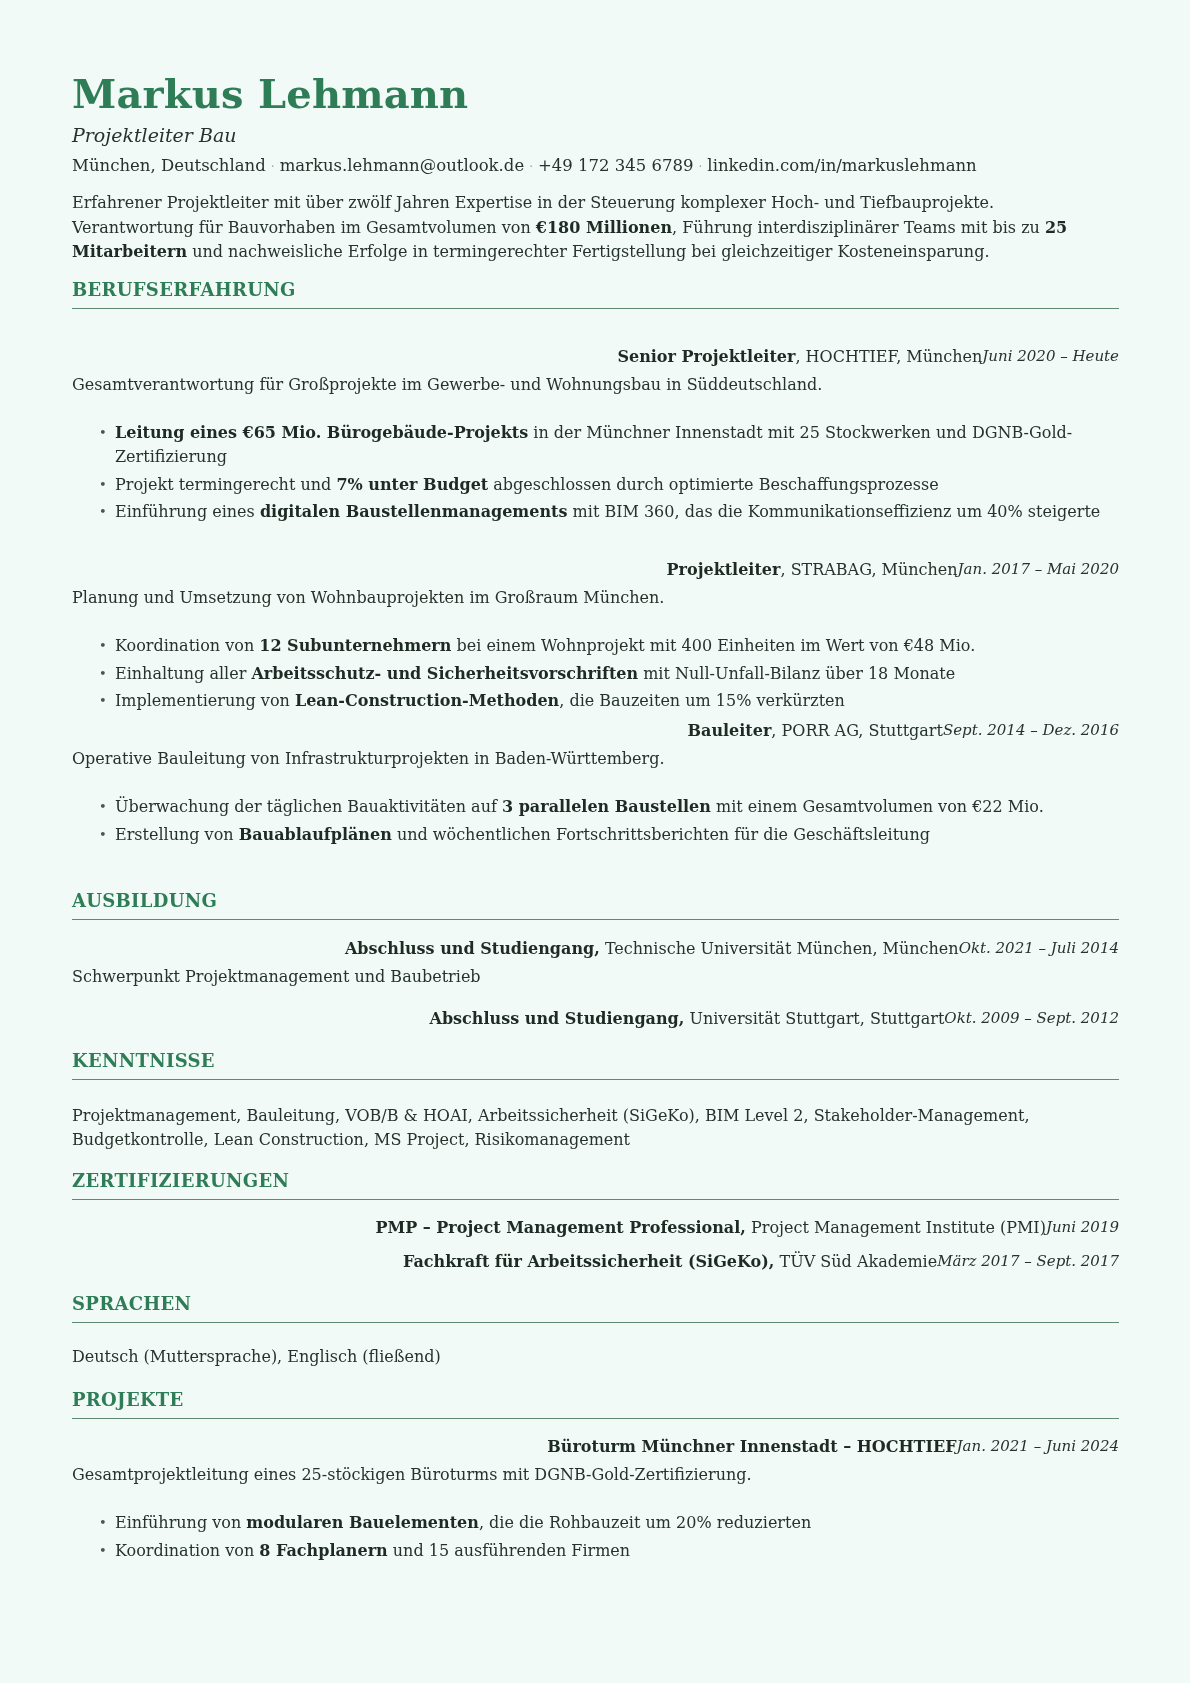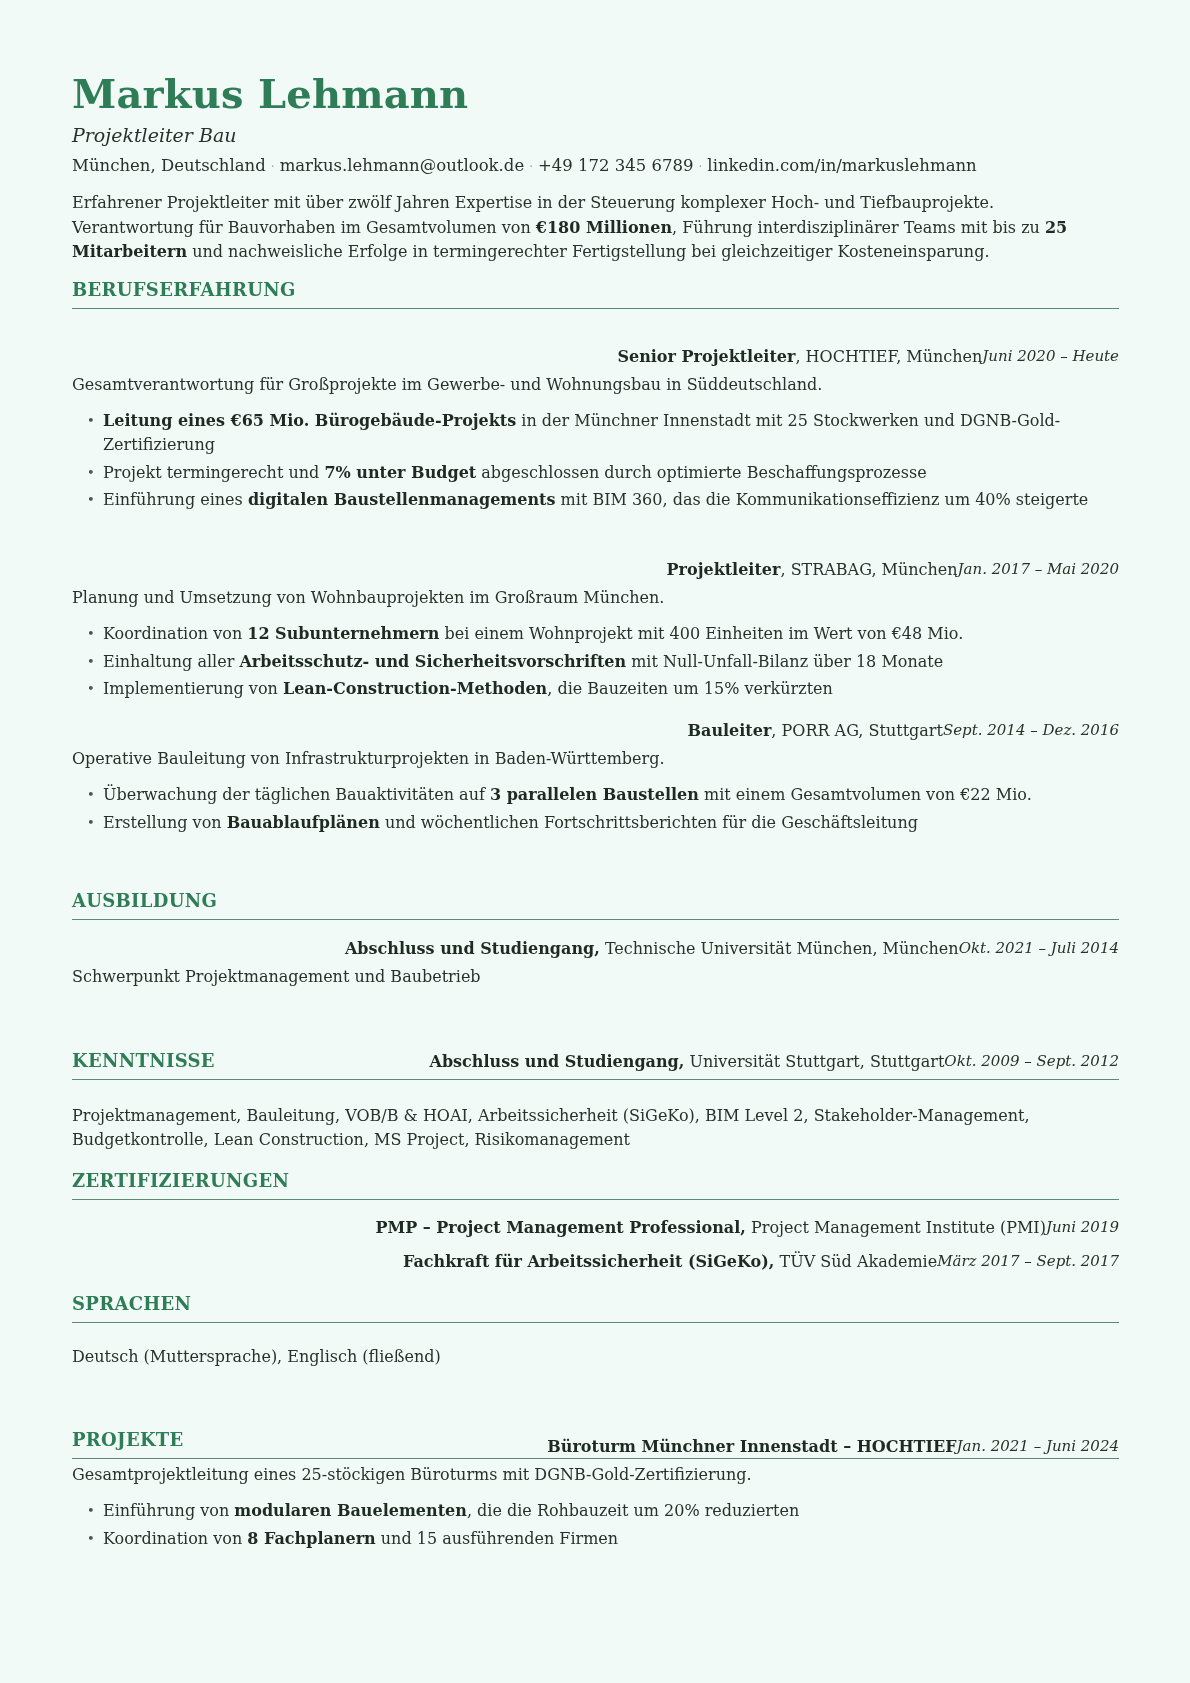--- a/index.html
+++ b/index.html
@@ -78,21 +78,21 @@
     .line {
       position: absolute;
       left: 0;
       width: 1047px;
       font-size: 16px;
     }
     ul.bullets {
       position: absolute;
       left: 0;
       width: 1047px;
-      margin: 0;
+      margin: 12px;
       padding: 0;
       list-style: none;
       font-size: 16px;
     }
     ul.bullets li {
       position: relative;
       padding-left: 31px;
       line-height: 24px;
       margin-bottom: 3.5px;
     }
@@ -159,42 +159,42 @@
     <li><span>Überwachung der täglichen Bauaktivitäten auf </span><b>3 parallelen Baustellen</b><span> mit einem Gesamtvolumen von €22 Mio.</span></li>
     <li><span>Erstellung von </span><b>Bauablaufplänen</b><span> und wöchentlichen Fortschrittsberichten für die Geschäftsleitung</span></li>
   </ul>
 
   <div class="section-title" style="top:890px;">AUSBILDUNG</div>
   <div class="entry-head" style="top:939px;">
     <span><b>Abschluss und Studiengang,</b><span> Technische Universität München, München</span></span>
     <span class="date">Okt. 2021 – Juli 2014</span>
   </div>
   <div class="line" style="top:967px;">Schwerpunkt Projektmanagement und Baubetrieb</div>
-  <div class="entry-head" style="top:1009px;margin-top:43px;">
+  <div class="entry-head" style="top:1009px;">
     <span><b>Abschluss und Studiengang,</b><span> Universität Stuttgart, Stuttgart</span></span>
     <span class="date">Okt. 2009 – Sept. 2012</span>
   </div>
 
   <div class="section-title" style="top:1050px;">KENNTNISSE</div>
   <div class="para" style="top:1104px;">Projektmanagement, Bauleitung, VOB/B &amp; HOAI, Arbeitssicherheit (SiGeKo), BIM Level 2, Stakeholder-Management, Budgetkontrolle, Lean Construction, MS Project, Risikomanagement</div>
 
   <div class="section-title" style="top:1170px;">ZERTIFIZIERUNGEN</div>
   <div class="entry-head" style="top:1218px;">
     <span><b>PMP – Project Management Professional,</b><span> Project Management Institute (PMI)</span></span>
     <span class="date">Juni 2019</span>
   </div>
   <div class="entry-head" style="top:1252px;">
     <span><b>Fachkraft für Arbeitssicherheit (SiGeKo),</b><span> TÜV Süd Akademie</span></span>
     <span class="date">März 2017 – Sept. 2017</span>
   </div>
 
   <div class="section-title" style="top:1293px;">SPRACHEN</div>
   <div class="line" style="top:1347px;">Deutsch (Muttersprache), Englisch (fließend)</div>
 
-  <div class="section-title" style="top:1389px;margin-top:40px;">PROJEKTE</div>
+  <div class="section-title" style="top:1389px;">PROJEKTE</div>
   <div class="entry-head" style="top:1437px;">
     <b>Büroturm Münchner Innenstadt – HOCHTIEF</b>
     <span class="date">Jan. 2021 – Juni 2024</span>
   </div>
   <div class="line" style="top:1465px;">Gesamtprojektleitung eines 25-stöckigen Büroturms mit DGNB-Gold-Zertifizierung.</div>
   <ul class="bullets" style="top:1499px;">
     <li><span>Einführung von </span><b>modularen Bauelementen</b><span>, die die Rohbauzeit um 20% reduzierten</span></li>
     <li><span>Koordination von </span><b>8 Fachplanern</b><span> und 15 ausführenden Firmen</span></li>
   </ul>
 

